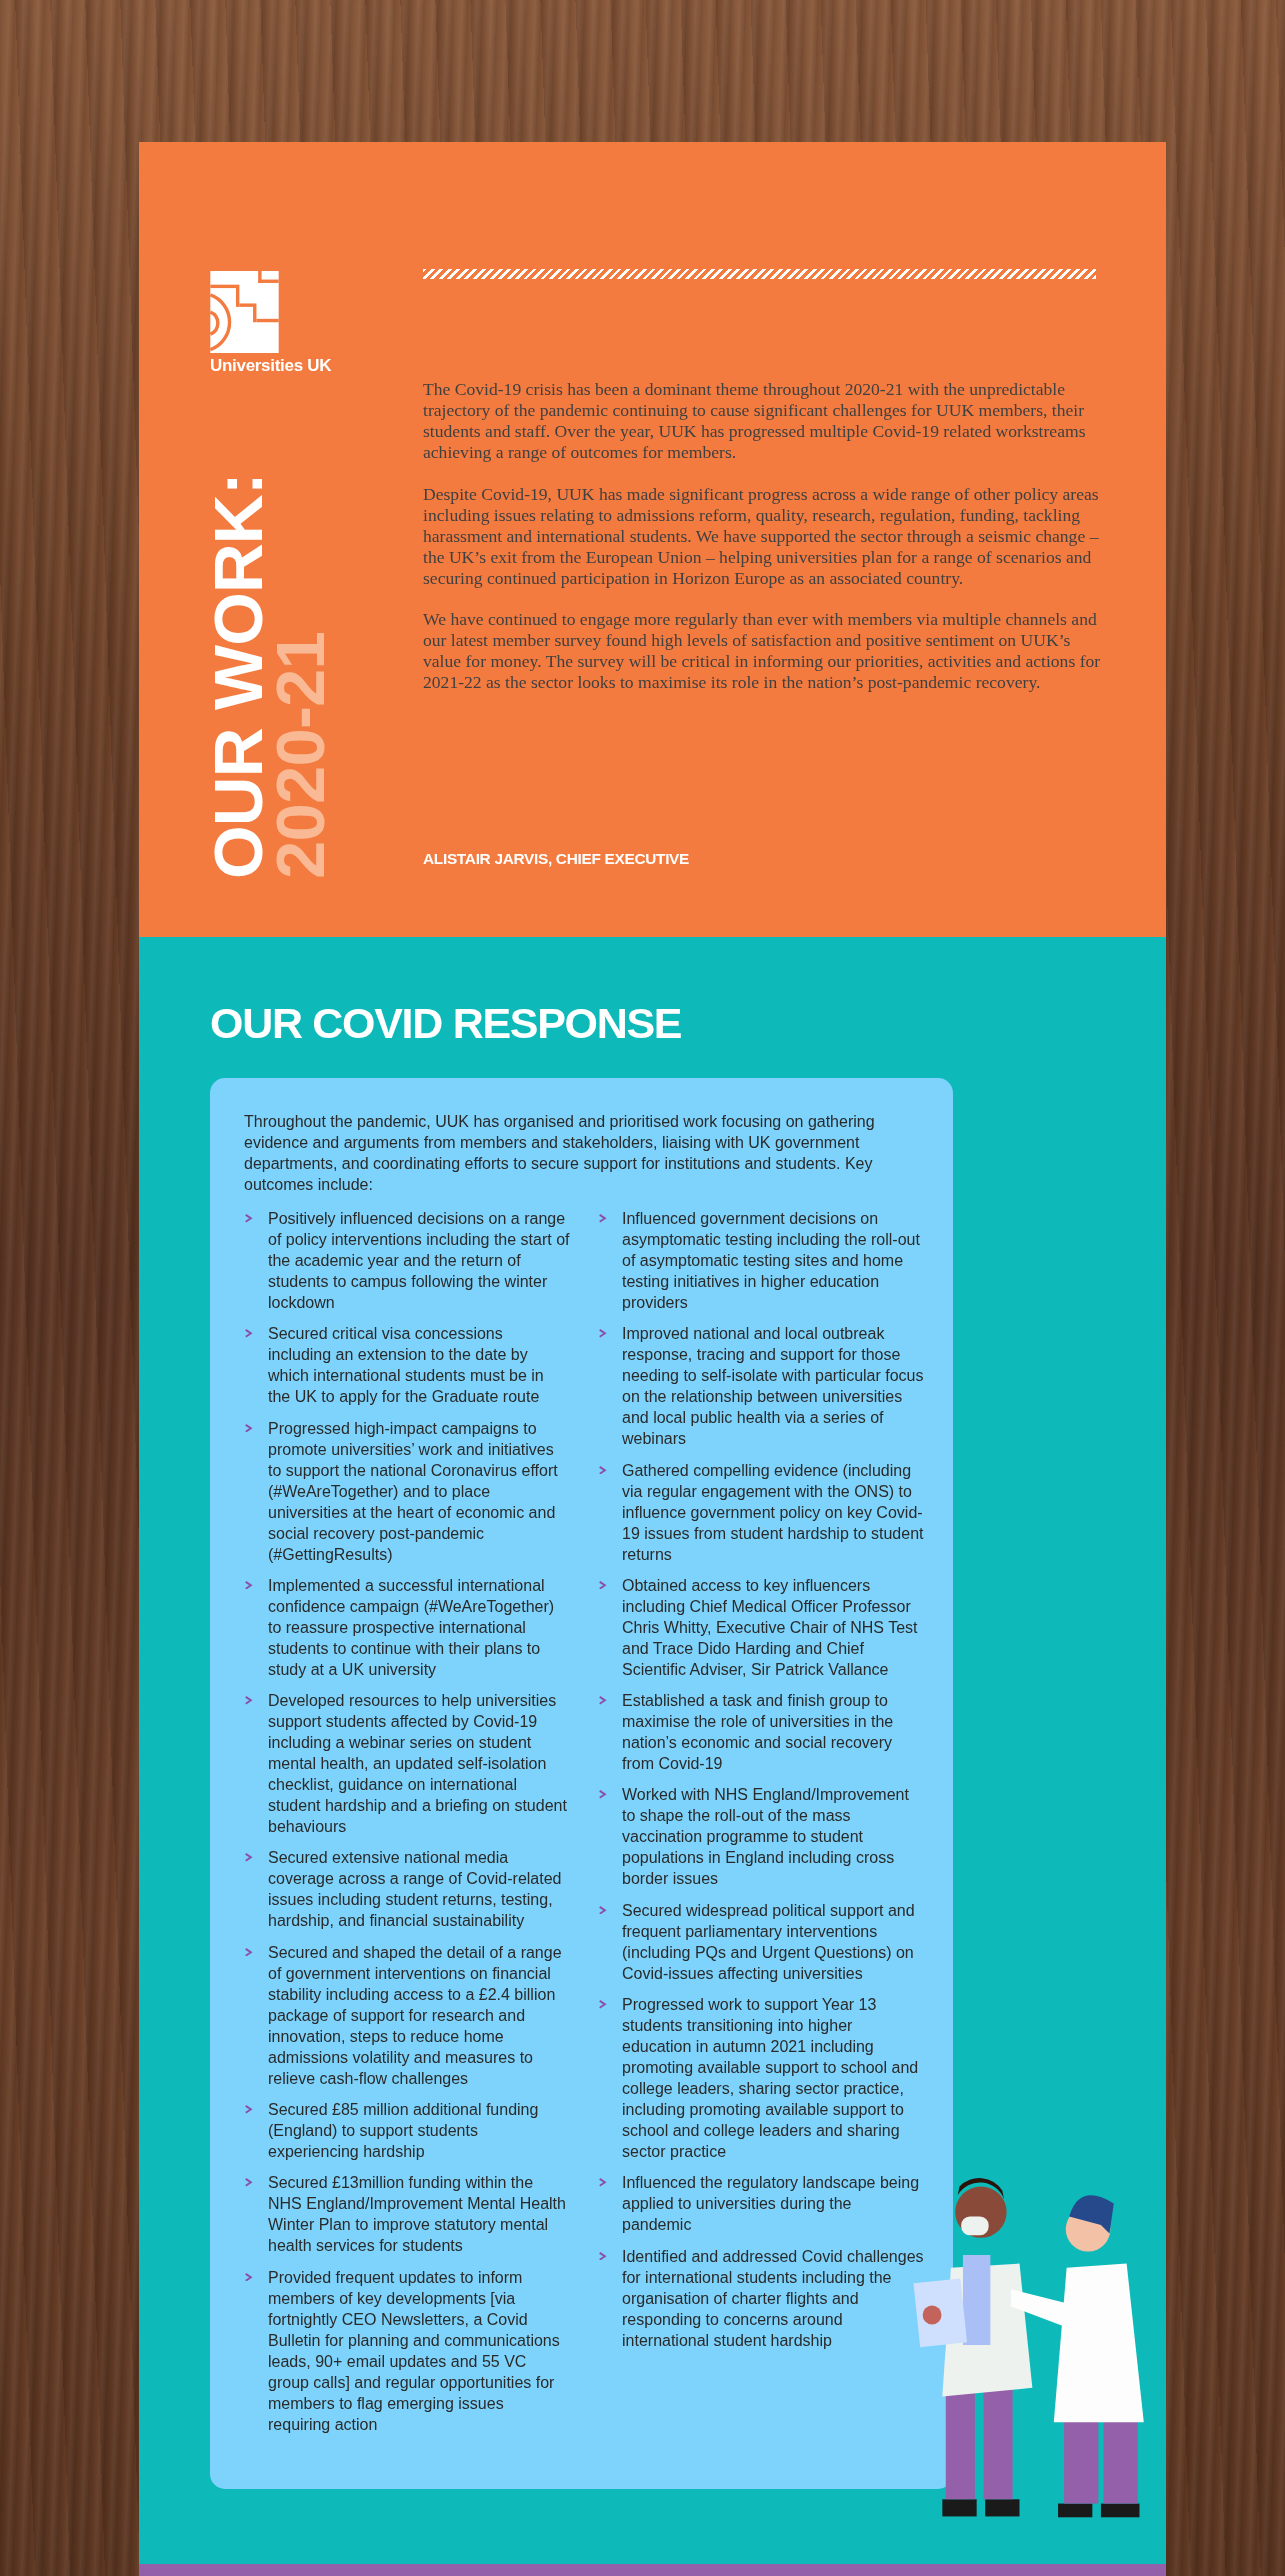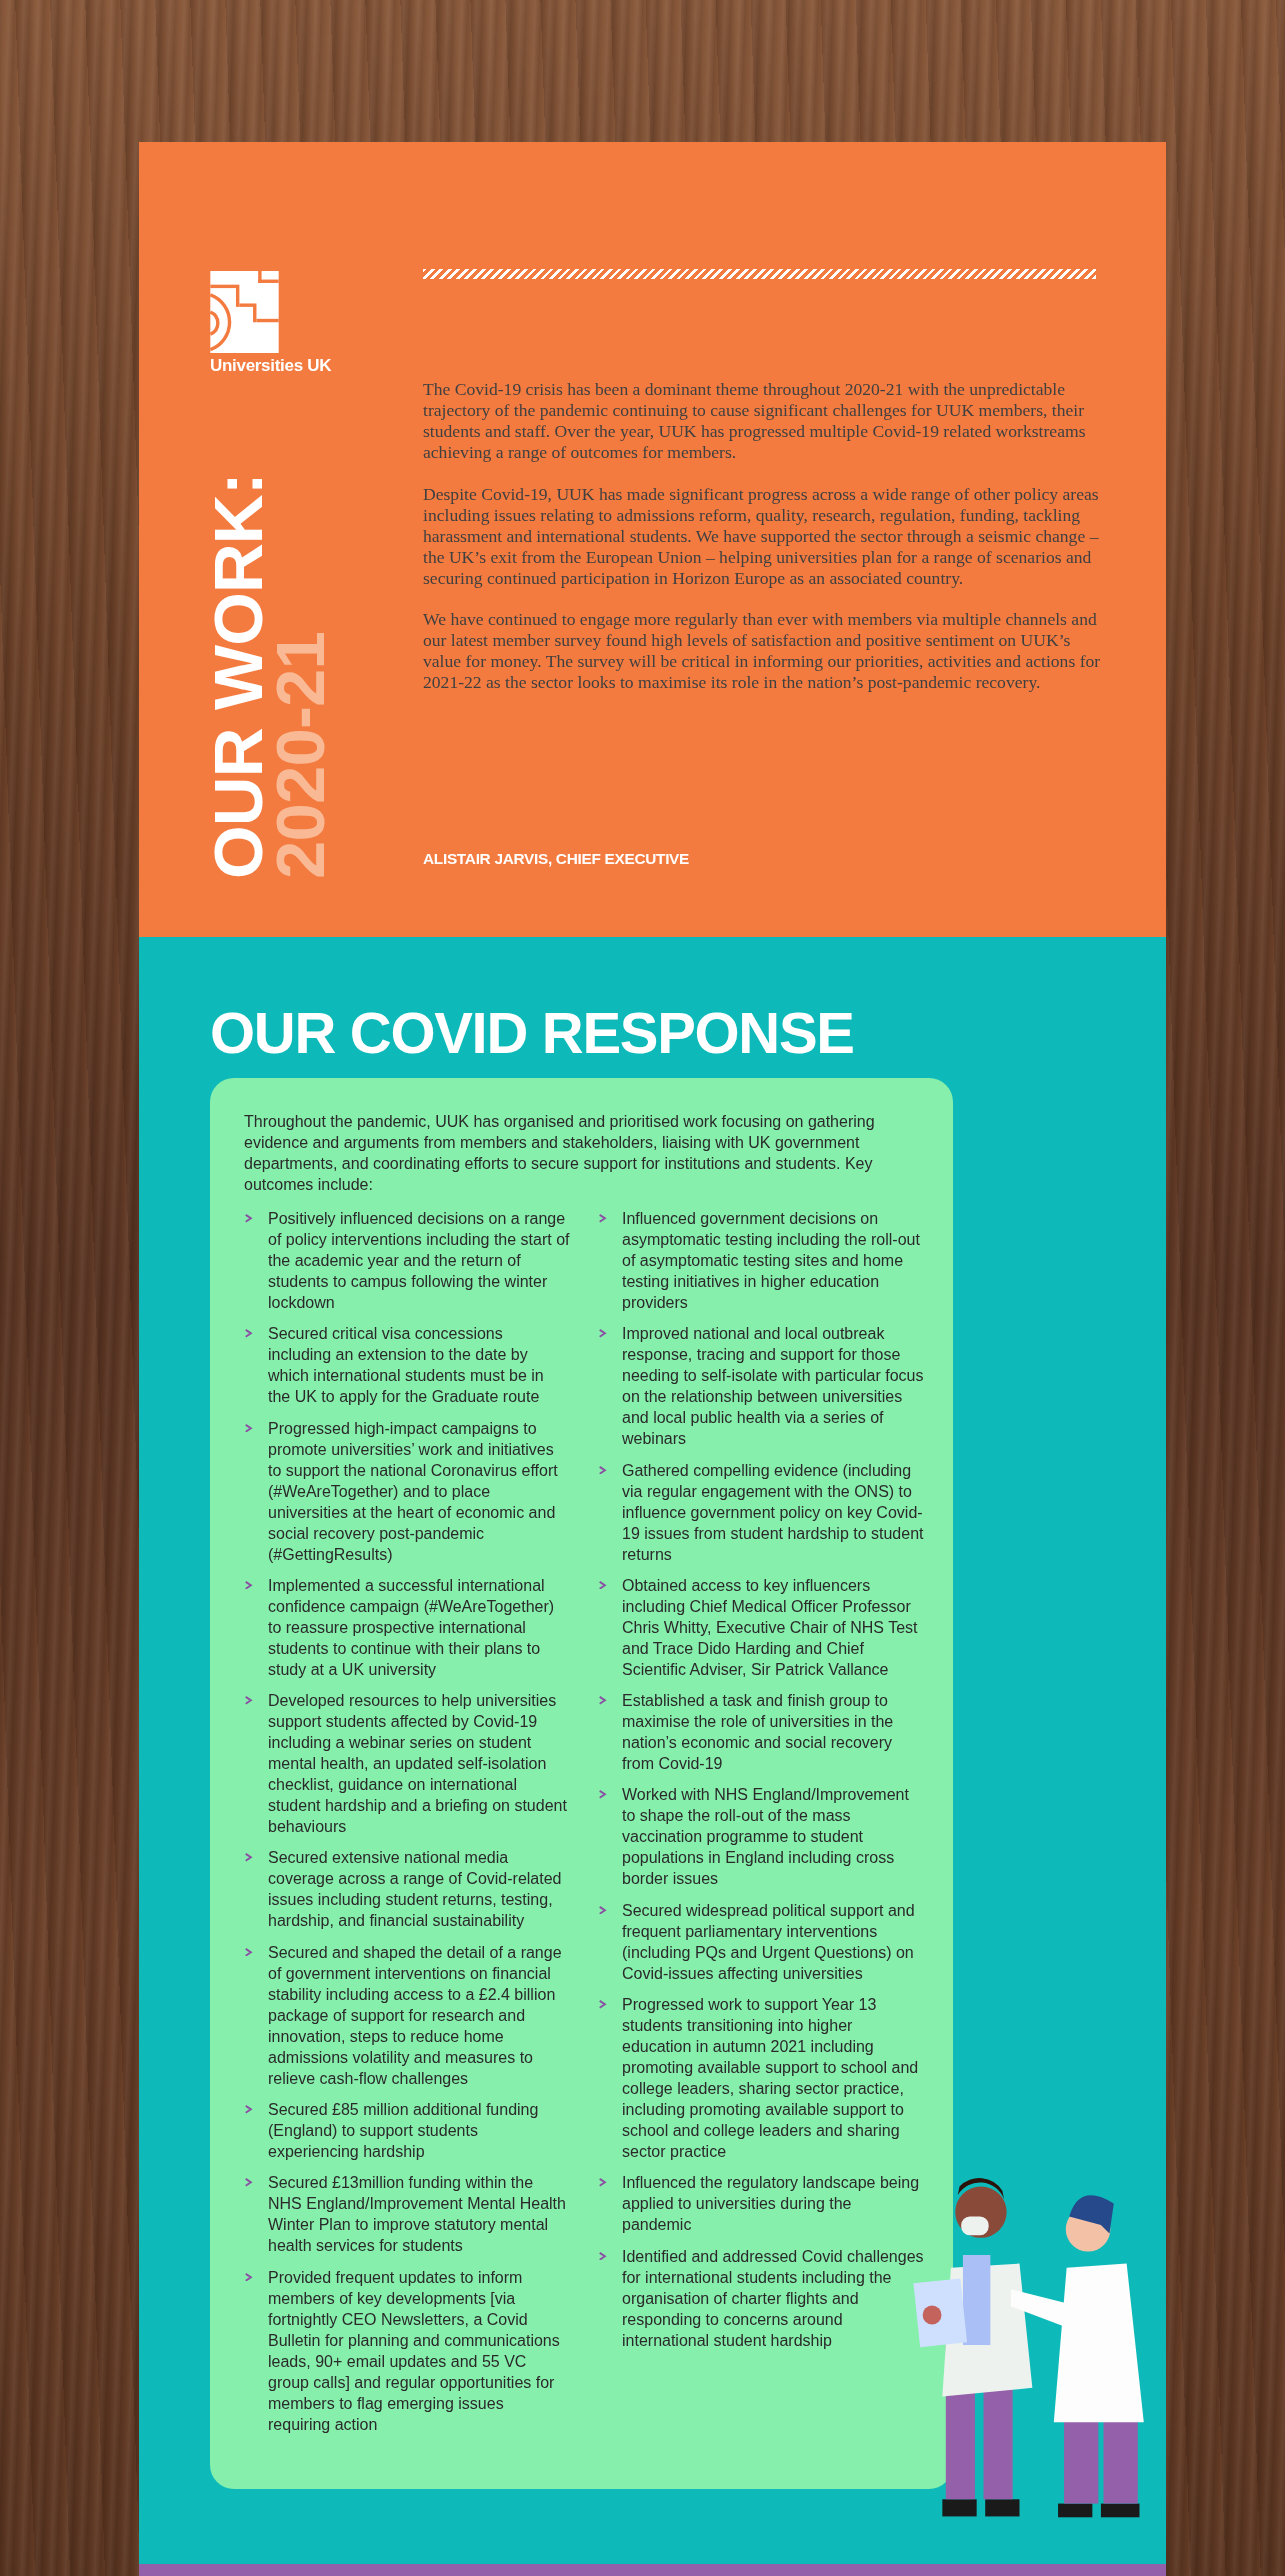--- a/index.html
+++ b/index.html
@@ -31,23 +31,23 @@
     background: repeating-linear-gradient(135deg, #fff 0 2.6px, transparent 2.6px 6px); }
   .lead { position: absolute; left: 284px; top: 161px; width: 677px;
     font-family: "DejaVu Serif", serif; font-weight: bold; color: #fff; font-size: 20.6px; line-height: 26.6px; letter-spacing: -0.5px; }
   .body-copy { position: absolute; left: 284px; top: 237px; width: 686px;
     font-family: "Liberation Serif", serif; color: #404040; font-size: 17.6px; line-height: 21px; }
   .body-copy p { margin: 0 0 20.6px 0; }
   .signoff { position: absolute; left: 284px; top: 708px; font-family: "Liberation Sans", sans-serif;
     font-weight: bold; color: #fff; font-size: 15.4px; letter-spacing: -0.3px; }
 
   .section-title { position: absolute; left: 71px; top: 857px; font-family: "Liberation Sans", sans-serif;
-    font-weight: bold; color: #fff; font-size: 58px; letter-spacing: -1.3px; }
+    font-weight: bold; color: #fff; font-size: 43px; letter-spacing: -1.3px; }
 
-  .card { position: absolute; left: 71px; top: 936px; width: 743px; height: 1411px; background: #86efac; border-radius: 24px; }
+  .card { position: absolute; left: 71px; top: 936px; width: 743px; height: 1411px; background: #7dd3fc; border-radius: 15px; }
   .intro { position: absolute; left: 34px; top: 33px; width: 677px; font-family: "Liberation Sans", sans-serif;
     font-size: 16px; line-height: 21px; color: #2a2a2a; }
   .col { position: absolute; top: 130px; width: 326px; font-family: "Liberation Sans", sans-serif;
     font-size: 16px; line-height: 21px; color: #2a2a2a; }
   .col.left { left: 34px; }
   .col.right { left: 388px; }
   .item { position: relative; padding-left: 24px; margin-bottom: 10.3px; }
   .chev { position: absolute; left: 0; top: 6px; width: 8.6px; height: 8.6px; }
 
   .illus { position: absolute; left: 769px; top: 2023px; width: 283px; height: 390px; }

